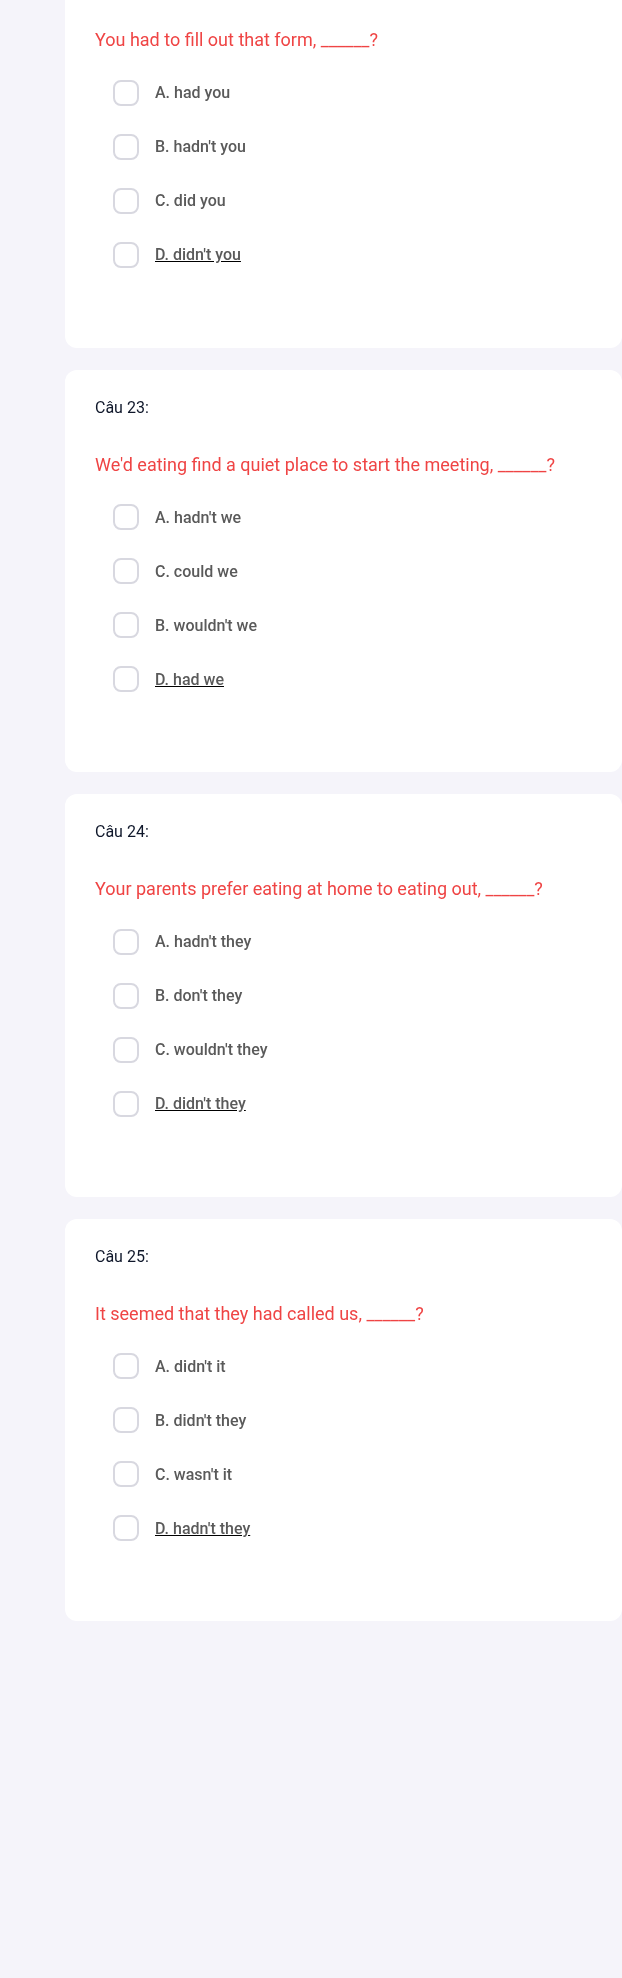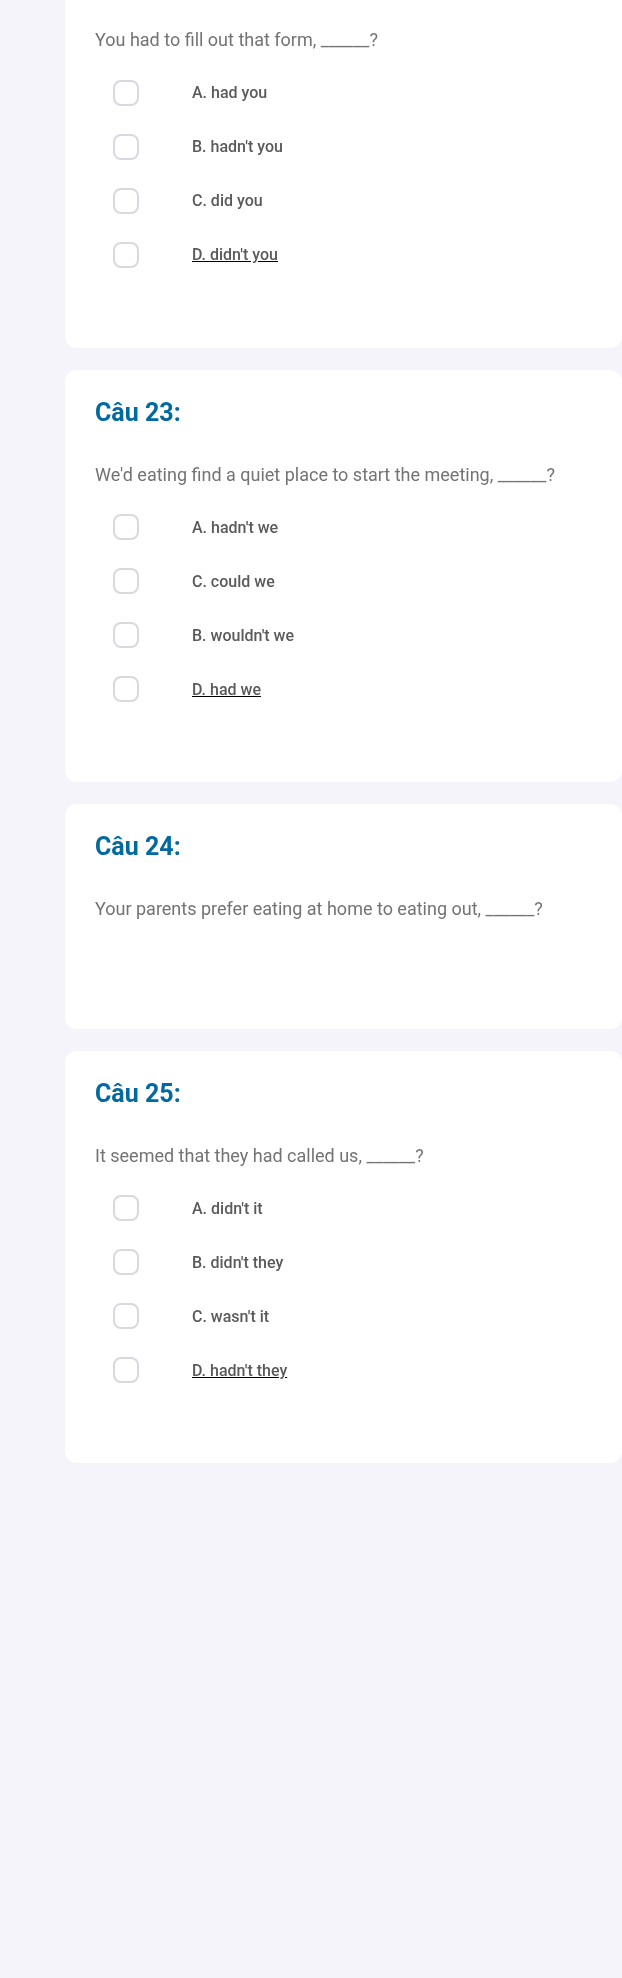--- a/index.html
+++ b/index.html
@@ -18,41 +18,40 @@
       border-radius: 12px;
       padding: 28px 30px 80px 30px;
       margin: 0 0 22px 65px;
     }
     .card.first {
       padding-top: 20px;
       border-top-left-radius: 0;
       border-top-right-radius: 0;
     }
     .question-number {
-      color: #0369a1;
-      font-size: 25px;
-      font-weight: 700;
+      color: #0f172a;
+      font-size: 16px;
+      font-weight: 400;
       margin-bottom: 28px;
     }
     .question-text {
-      color: #737373;
+      color: #ef4444;
       font-size: 18px;
       line-height: 2.2;
       margin-bottom: 20px;
       text-align: justify;
     }
     .options {
       padding-left: 18px;
     }
     .option {
       display: flex;
       align-items: center;
       margin-bottom: 28px;
       cursor: pointer;
-      gap: 37px;
     }
     .option:last-child {
       margin-bottom: 0;
       text-decoration: underline;
     }
     .radio-box {
       width: 26px;
       height: 26px;
       border: 2px solid #d8d8e0;
       border-radius: 8px;
@@ -110,20 +109,38 @@
     <div class="option">
       <div class="radio-box"></div>
       <span class="option-label">D. had we</span>
     </div>
   </div>
 </div>
 
 <div class="card">
   <div class="question-number">Câu 24:</div>
   <div class="question-text">Your parents prefer eating at home to eating out, ______?</div>
+  <div class="options">
+    <div class="option">
+      <div class="radio-box"></div>
+      <span class="option-label">A. hadn't they</span>
+    </div>
+    <div class="option">
+      <div class="radio-box"></div>
+      <span class="option-label">B. don't they</span>
+    </div>
+    <div class="option">
+      <div class="radio-box"></div>
+      <span class="option-label">C. wouldn't they</span>
+    </div>
+    <div class="option">
+      <div class="radio-box"></div>
+      <span class="option-label">D. didn't they</span>
+    </div>
+  </div>
 </div>
 
 <div class="card">
   <div class="question-number">Câu 25:</div>
   <div class="question-text">It seemed that they had called us, ______?</div>
   <div class="options">
     <div class="option">
       <div class="radio-box"></div>
       <span class="option-label">A. didn't it</span>
     </div>

